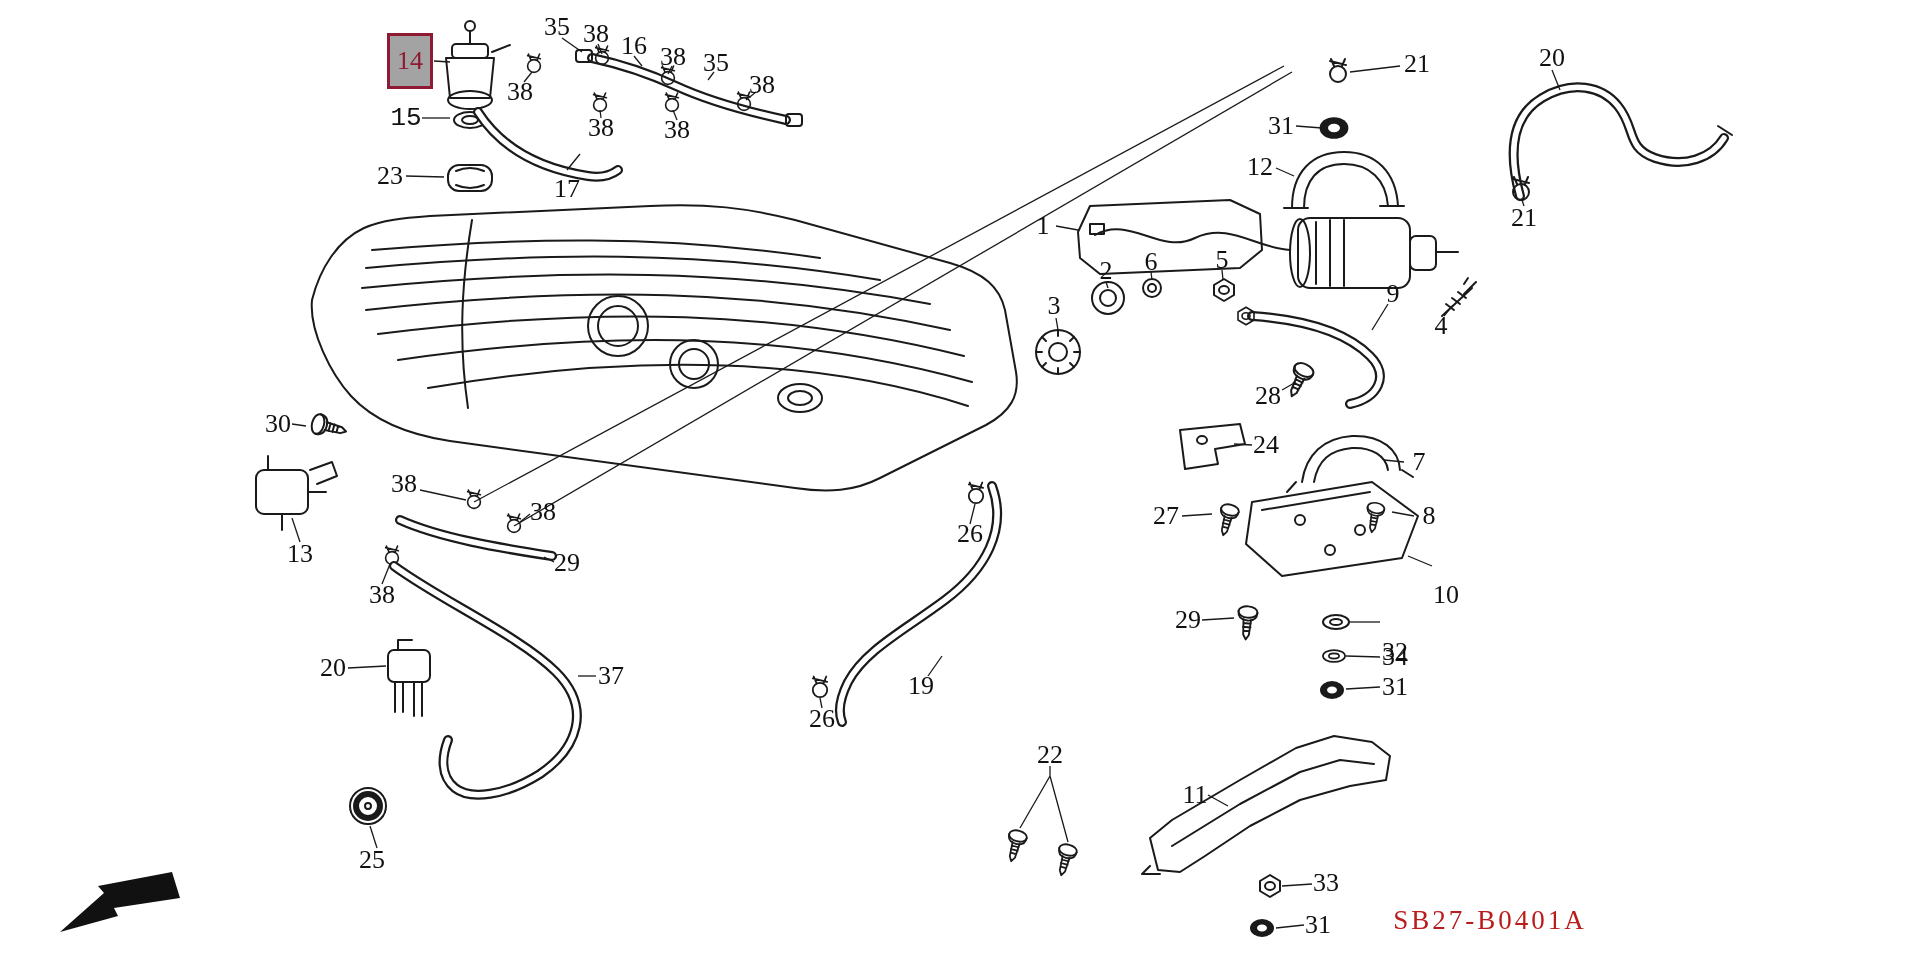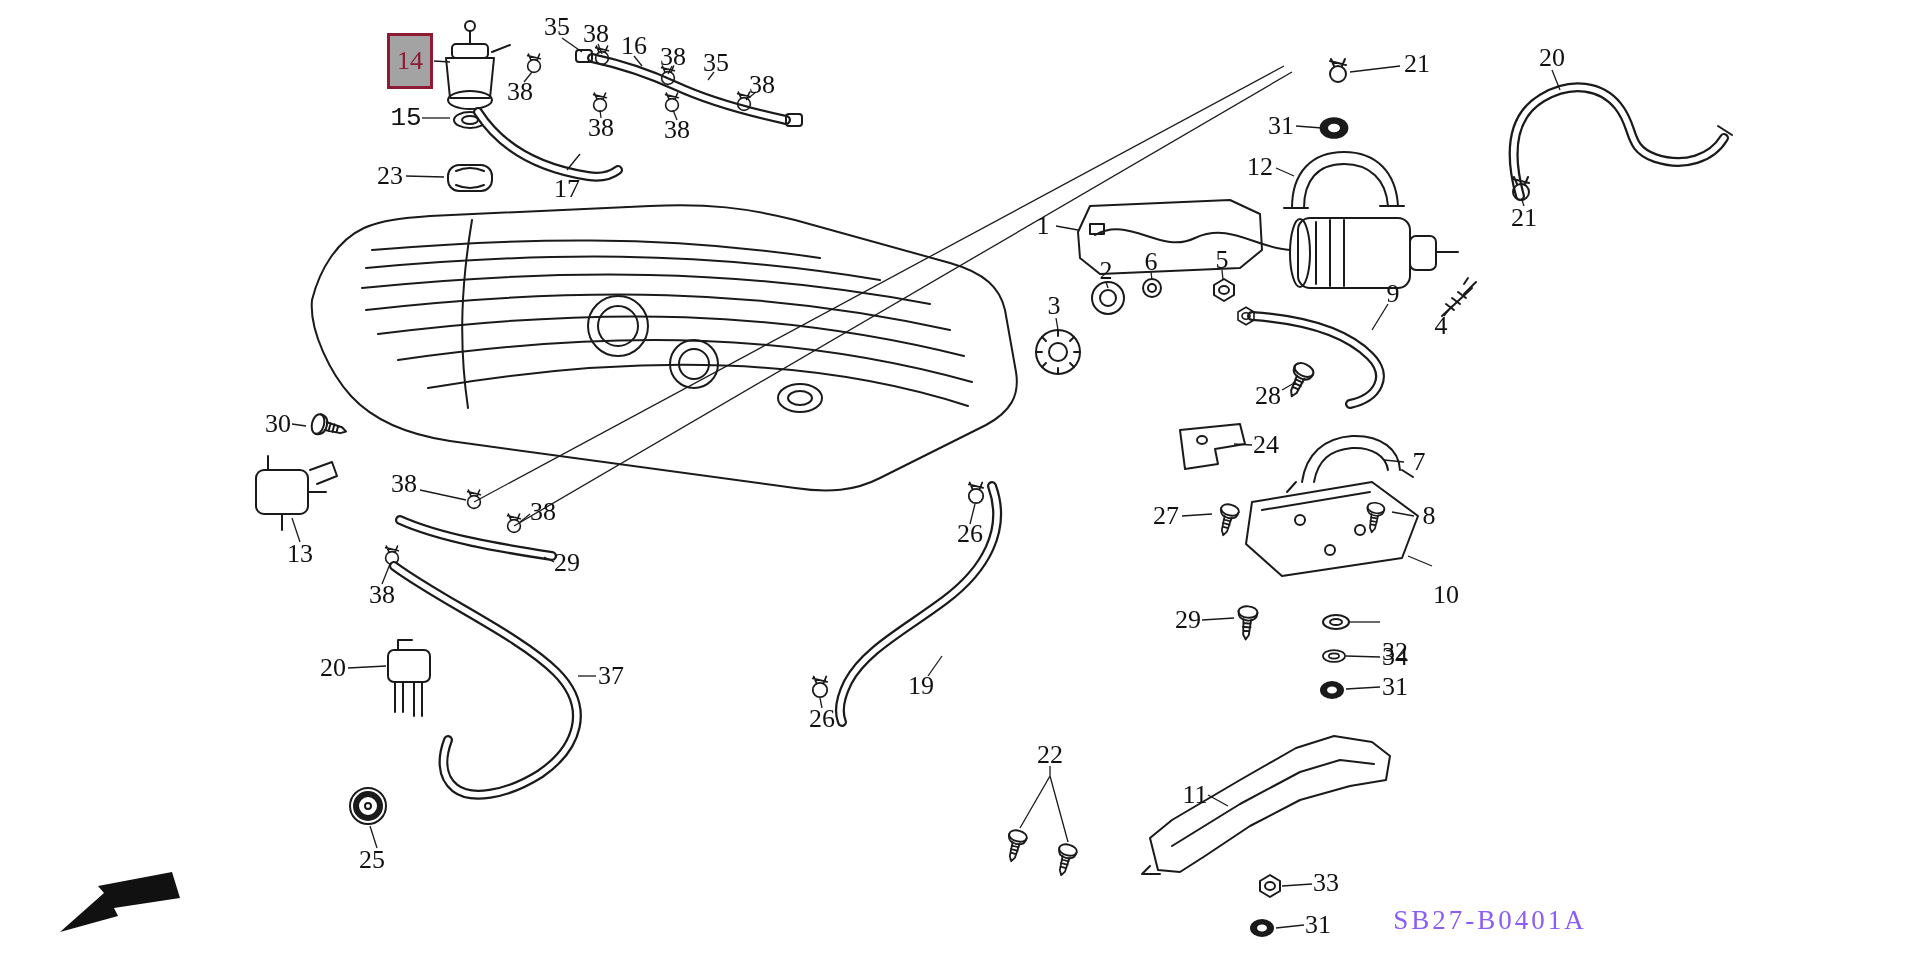--- a/index.html
+++ b/index.html
@@ -9,21 +9,21 @@
   .ln{stroke:#1a1a1a;fill:none;stroke-width:2;stroke-linecap:round;stroke-linejoin:round;}
   .thin{stroke:#1a1a1a;fill:none;stroke-width:1.3;}
   .tube-o{stroke:#1a1a1a;fill:none;stroke-width:10;stroke-linecap:round;}
   .tube-i{stroke:#fff;fill:none;stroke-width:5.5;stroke-linecap:round;}
   .dark{fill:#1a1a1a;stroke:none;}
   .labels-layer{position:absolute;left:0;top:0;width:100%;height:100%;}
   .part-label{position:absolute;transform:translate(-50%,-50%);
      font-size:26px;color:#111;line-height:1;white-space:nowrap;cursor:pointer;}
   .part-label.boxed{color:#8e1b33;border:3px solid #8e1b33;padding:12px 7px;background:#a3a3a3;font-weight:normal;}
   .diagram-code{position:absolute;left:1490px;top:920px;transform:translate(-50%,-50%);
-     font-size:27px;letter-spacing:3px;color:#8b5cf6;}
+     font-size:27px;letter-spacing:3px;color:#b91c1c;}
   .fr-label{position:absolute;left:152px;top:888px;transform:translate(-50%,-50%) rotate(-13deg);
      font-size:26px;font-weight:bold;font-style:italic;color:#111;}
 </style>
 </head>
 <body>
 
 <div class="stage">
 
 <svg width="1920" height="959" viewBox="0 0 1920 959">
   <defs>

